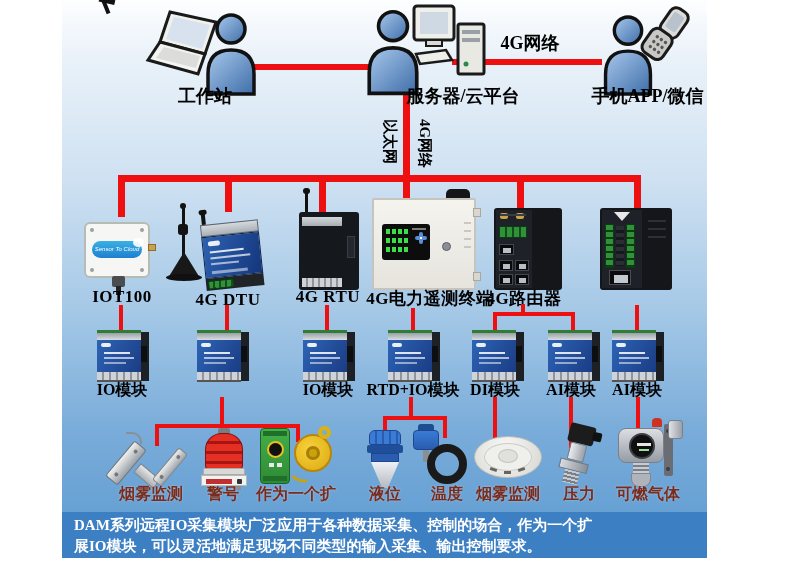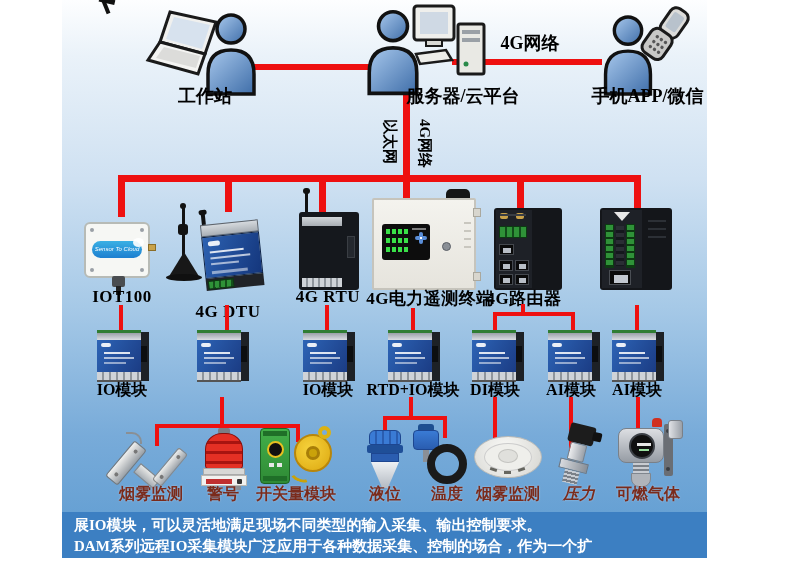--- a/index.html
+++ b/index.html
@@ -228,21 +228,21 @@
     <div class="abs" style="left:16px;top:18px;width:8px;height:40px;background:repeating-linear-gradient(#2a2e34 0 4px,#15181d 4px 7px);"></div>
     <div class="abs" style="left:9px;top:62px;width:22px;height:15px;background:#0b0b0b;border:1px solid #4a4e54;">
         <div class="abs" style="left:4px;top:4px;width:14px;height:8px;background:#c2c8d0;"></div>
       </div>
     <div class="abs" style="left:48px;top:12px;width:18px;height:2px;background:#2c3036;"></div>
     <div class="abs" style="left:48px;top:20px;width:18px;height:2px;background:#2c3036;"></div>
     <div class="abs" style="left:48px;top:28px;width:18px;height:2px;background:#2c3036;"></div>
   </div>
 
   <div class="lbl dev-lbl" style="left:82px;top:287px;width:80px;">IOT100</div>
-  <div class="lbl dev-lbl" style="left:188px;top:302px;width:80px;text-align:center;">4G DTU</div>
+  <div class="lbl dev-lbl" style="left:188px;top:290px;width:80px;text-align:center;">4G DTU</div>
   <div class="lbl dev-lbl" style="left:288px;top:287px;width:80px;">4G RTU</div>
   <div class="lbl dev-lbl" style="left:364px;top:287px;width:132px;">4G电力遥测终端</div>
   <div class="lbl dev-lbl" style="left:478px;top:287px;width:92px;">4G路由器</div>
 
   <div class="rl" style="left:119px;top:305px;width:4px;height:27px;"></div>
   <div class="rl" style="left:225px;top:305px;width:4px;height:27px;"></div>
   <div class="rl" style="left:325px;top:305px;width:4px;height:27px;"></div>
   <div class="rl" style="left:411px;top:308px;width:4px;height:24px;"></div>
   <div class="rl" style="left:521px;top:304px;width:4px;height:10px;"></div>
   <div class="rl" style="left:493px;top:312px;width:82px;height:4px;"></div>
@@ -424,24 +424,24 @@
         <div class="abs" style="left:6px;top:8px;width:14px;height:3px;background:#e8e8e8;"></div>
         <div class="abs" style="left:8px;top:14px;width:10px;height:2px;background:#9ae0a0;"></div>
       </div>
     </div>
     <div class="abs" style="left:21px;top:43px;width:16px;height:10px;background:repeating-linear-gradient(180deg,#c8ccd2 0 2px,#7a8088 2px 4px);"></div>
     <div class="abs" style="left:19px;top:53px;width:20px;height:14px;background:#b0b4ba;border:1px solid #80868e;border-radius:0 0 8px 8px;"></div>
   </div>
 
   <div class="lbl sen-lbl" style="left:110px;top:484px;width:82px;">烟雾监测</div>
   <div class="lbl sen-lbl" style="left:192px;top:484px;width:62px;">警号</div>
-  <div class="lbl sen-lbl" style="left:254px;top:484px;width:84px;">开关量模块</div>
+  <div class="lbl sen-lbl" style="left:254px;top:484px;width:84px;">作为一个扩</div>
   <div class="lbl sen-lbl" style="left:354px;top:484px;width:62px;">液位</div>
   <div class="lbl sen-lbl" style="left:416px;top:484px;width:62px;">温度</div>
   <div class="lbl sen-lbl" style="left:466px;top:484px;width:84px;">烟雾监测</div>
-  <div class="lbl sen-lbl" style="left:548px;top:484px;width:62px;font-style:italic;">压力</div>
+  <div class="lbl sen-lbl" style="left:548px;top:484px;width:62px;">压力</div>
   <div class="lbl sen-lbl" style="left:606px;top:484px;width:84px;">可燃气体</div>
 
   <div class="footer">
+    <div>DAM系列远程IO采集模块广泛应用于各种数据采集、控制的场合，作为一个扩</div>
     <div>展IO模块，可以灵活地满足现场不同类型的输入采集、输出控制要求。</div>
-    <div>DAM系列远程IO采集模块广泛应用于各种数据采集、控制的场合，作为一个扩</div>
   </div>
 </div>
 
 </body></html>

